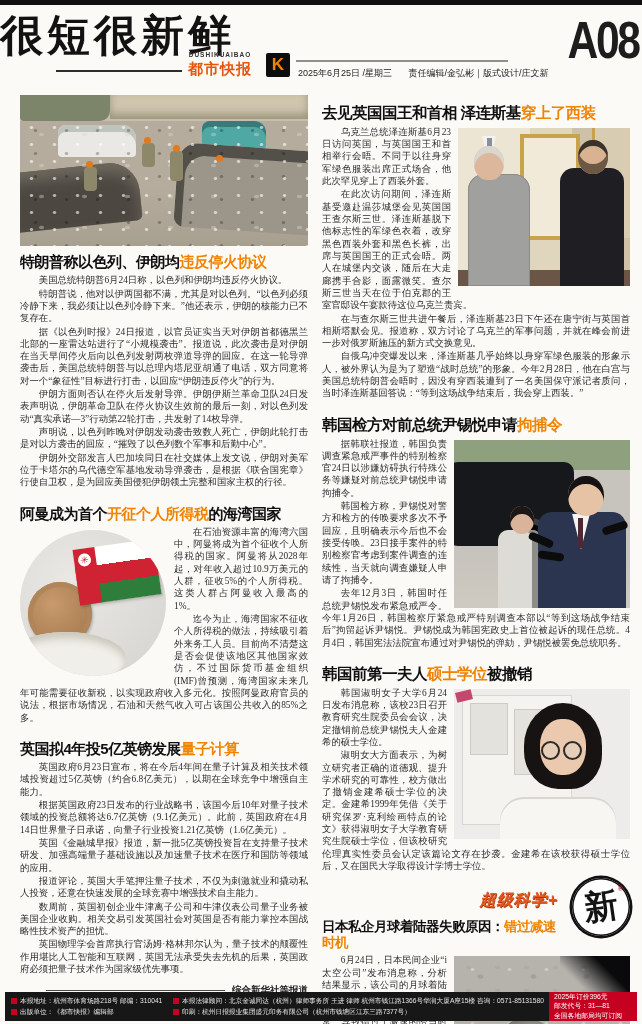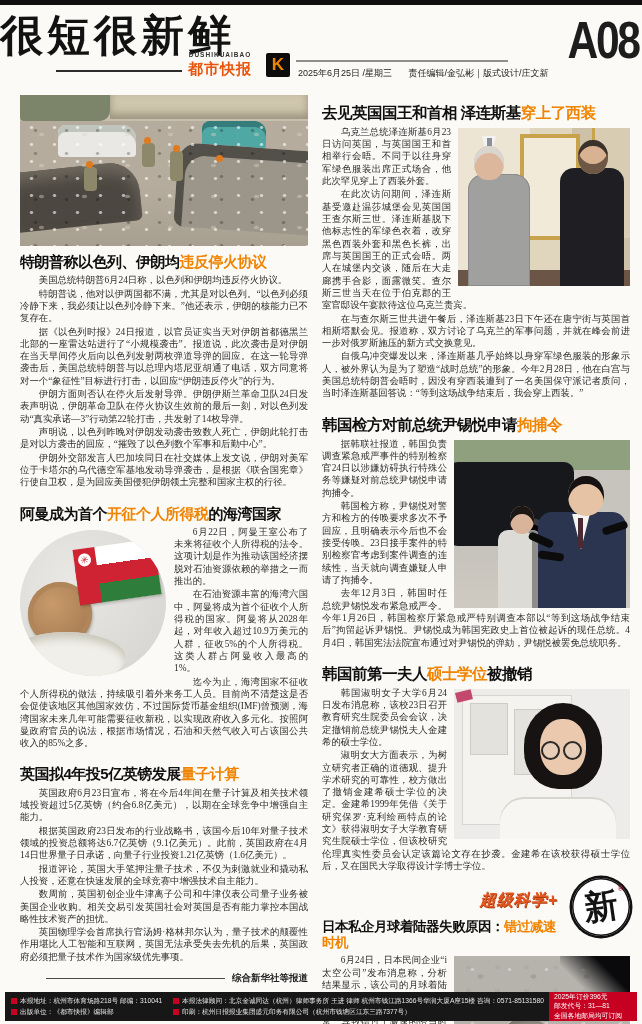--- a/index.html
+++ b/index.html
@@ -200,29 +200,29 @@
   <div class="article">
     <h2 class="hl hl-l"><span>阿曼成为首个</span><span class="acc">开征个人所得税</span><span>的海湾国家</span></h2>
     <div class="ph ph-oman">
       <div class="om-coin"></div>
       <div class="om-flag">
         <div class="om-band"></div>
         <div class="om-emblem">✳</div>
       </div>
       <div class="om-cloth"></div>
     </div>
-    <p class="bp">6月22日，阿曼王室公布了未来将征收个人所得税的法令。这项计划是作为推动该国经济摆脱对石油资源依赖的举措之一而推出的。</p>
     <p class="bp">在石油资源丰富的海湾六国中，阿曼将成为首个征收个人所得税的国家。阿曼将从2028年起，对年收入超过10.9万美元的人群，征收5%的个人所得税。这类人群占阿曼收入最高的1%。</p>
     <p class="bp">迄今为止，海湾国家不征收个人所得税的做法，持续吸引着外来务工人员。目前尚不清楚这是否会促使该地区其他国家效仿，不过国际货币基金组织(IMF)曾预测，海湾国家未来几年可能需要征收新税，以实现政府收入多元化。按照阿曼政府官员的说法，根据市场情况，石油和天然气收入可占该国公共收入的85%之多。</p>
   </div>
 
   <div class="article">
     <h2 class="hl hl-l"><span>英国拟4年投5亿英镑发展</span><span class="acc">量子计算</span></h2>
     <p class="bp">英国政府6月23日宣布，将在今后4年间在量子计算及相关技术领域投资超过5亿英镑（约合6.8亿美元），以期在全球竞争中增强自主能力。</p>
     <p class="bp">根据英国政府23日发布的行业战略书，该国今后10年对量子技术领域的投资总额将达6.7亿英镑（9.1亿美元）。此前，英国政府在4月14日世界量子日承诺，向量子行业投资1.21亿英镑（1.6亿美元）。</p>
+    <p class="bp">英国《金融城早报》报道，新一批5亿英镑投资旨在支持量子技术研发、加强高端量子基础设施以及加速量子技术在医疗和国防等领域的应用。</p>
     <p class="bp">报道评论，英国大手笔押注量子技术，不仅为刺激就业和撬动私人投资，还意在快速发展的全球竞赛中增强技术自主能力。</p>
     <p class="bp">数周前，英国初创企业牛津离子公司和牛津仪表公司量子业务被美国企业收购。相关交易引发英国社会对英国是否有能力掌控本国战略性技术资产的担忧。</p>
     <p class="bp">英国物理学会首席执行官汤姆·格林邦尔认为，量子技术的颠覆性作用堪比人工智能和互联网，英国无法承受失去先机的后果，英国政府必须把量子技术作为国家级优先事项。</p>
   </div>
 
   <div class="credit-row">
     <span class="credit-line"></span>
     <span class="credit-text">综合新华社等报道</span>
   </div>
 </div>

